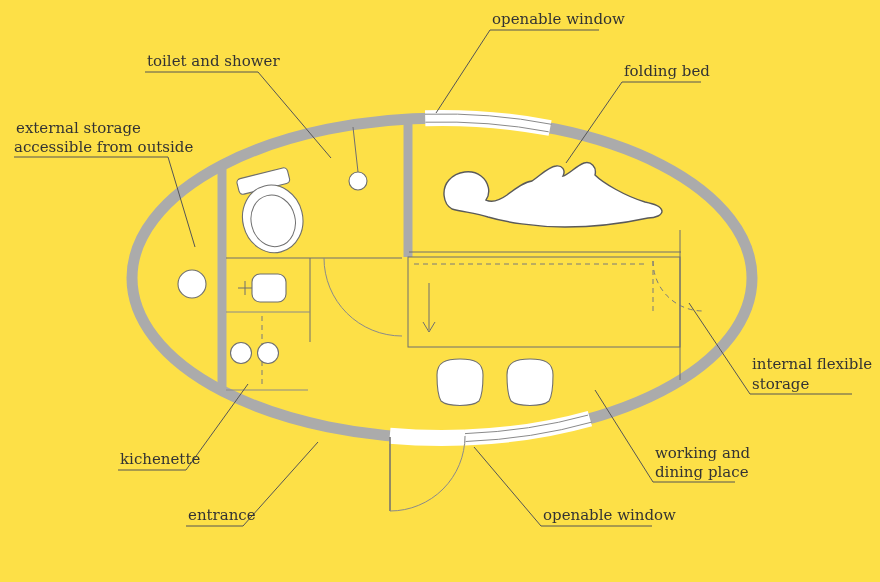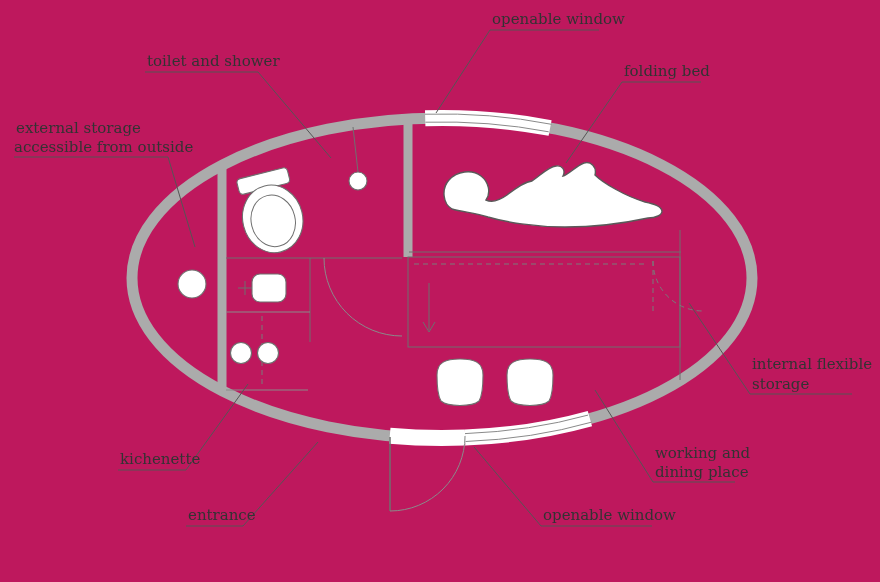--- a/index.html
+++ b/index.html
@@ -1,16 +1,16 @@
 <!DOCTYPE html>
 <html><head>
 <meta charset="utf-8">
 <style>
   html,body{margin:0;padding:0;background:#ffffff;}
-  .canvas{position:relative;width:880px;height:582px;background:#be185d;overflow:hidden;}
+  .canvas{position:relative;width:880px;height:582px;background:#fde047;overflow:hidden;}
   svg{display:block;}
   .lbl{font-family:"DejaVu Serif", serif;font-size:15px;fill:#333333;}
   .leader{fill:none;stroke:#555555;stroke-width:1;}
   .thin{fill:none;stroke:#6f6f6f;stroke-width:1;}
   .thin-light{fill:none;stroke:#8a8a8a;stroke-width:1;}
   .wall{fill:none;stroke:#ababab;}
   .fixture{fill:#ffffff;stroke:#6f6f6f;stroke-width:1.1;}
   .dashed{fill:none;stroke:#7a7a7a;stroke-width:1;stroke-dasharray:5 4;}
 </style>
 </head>

